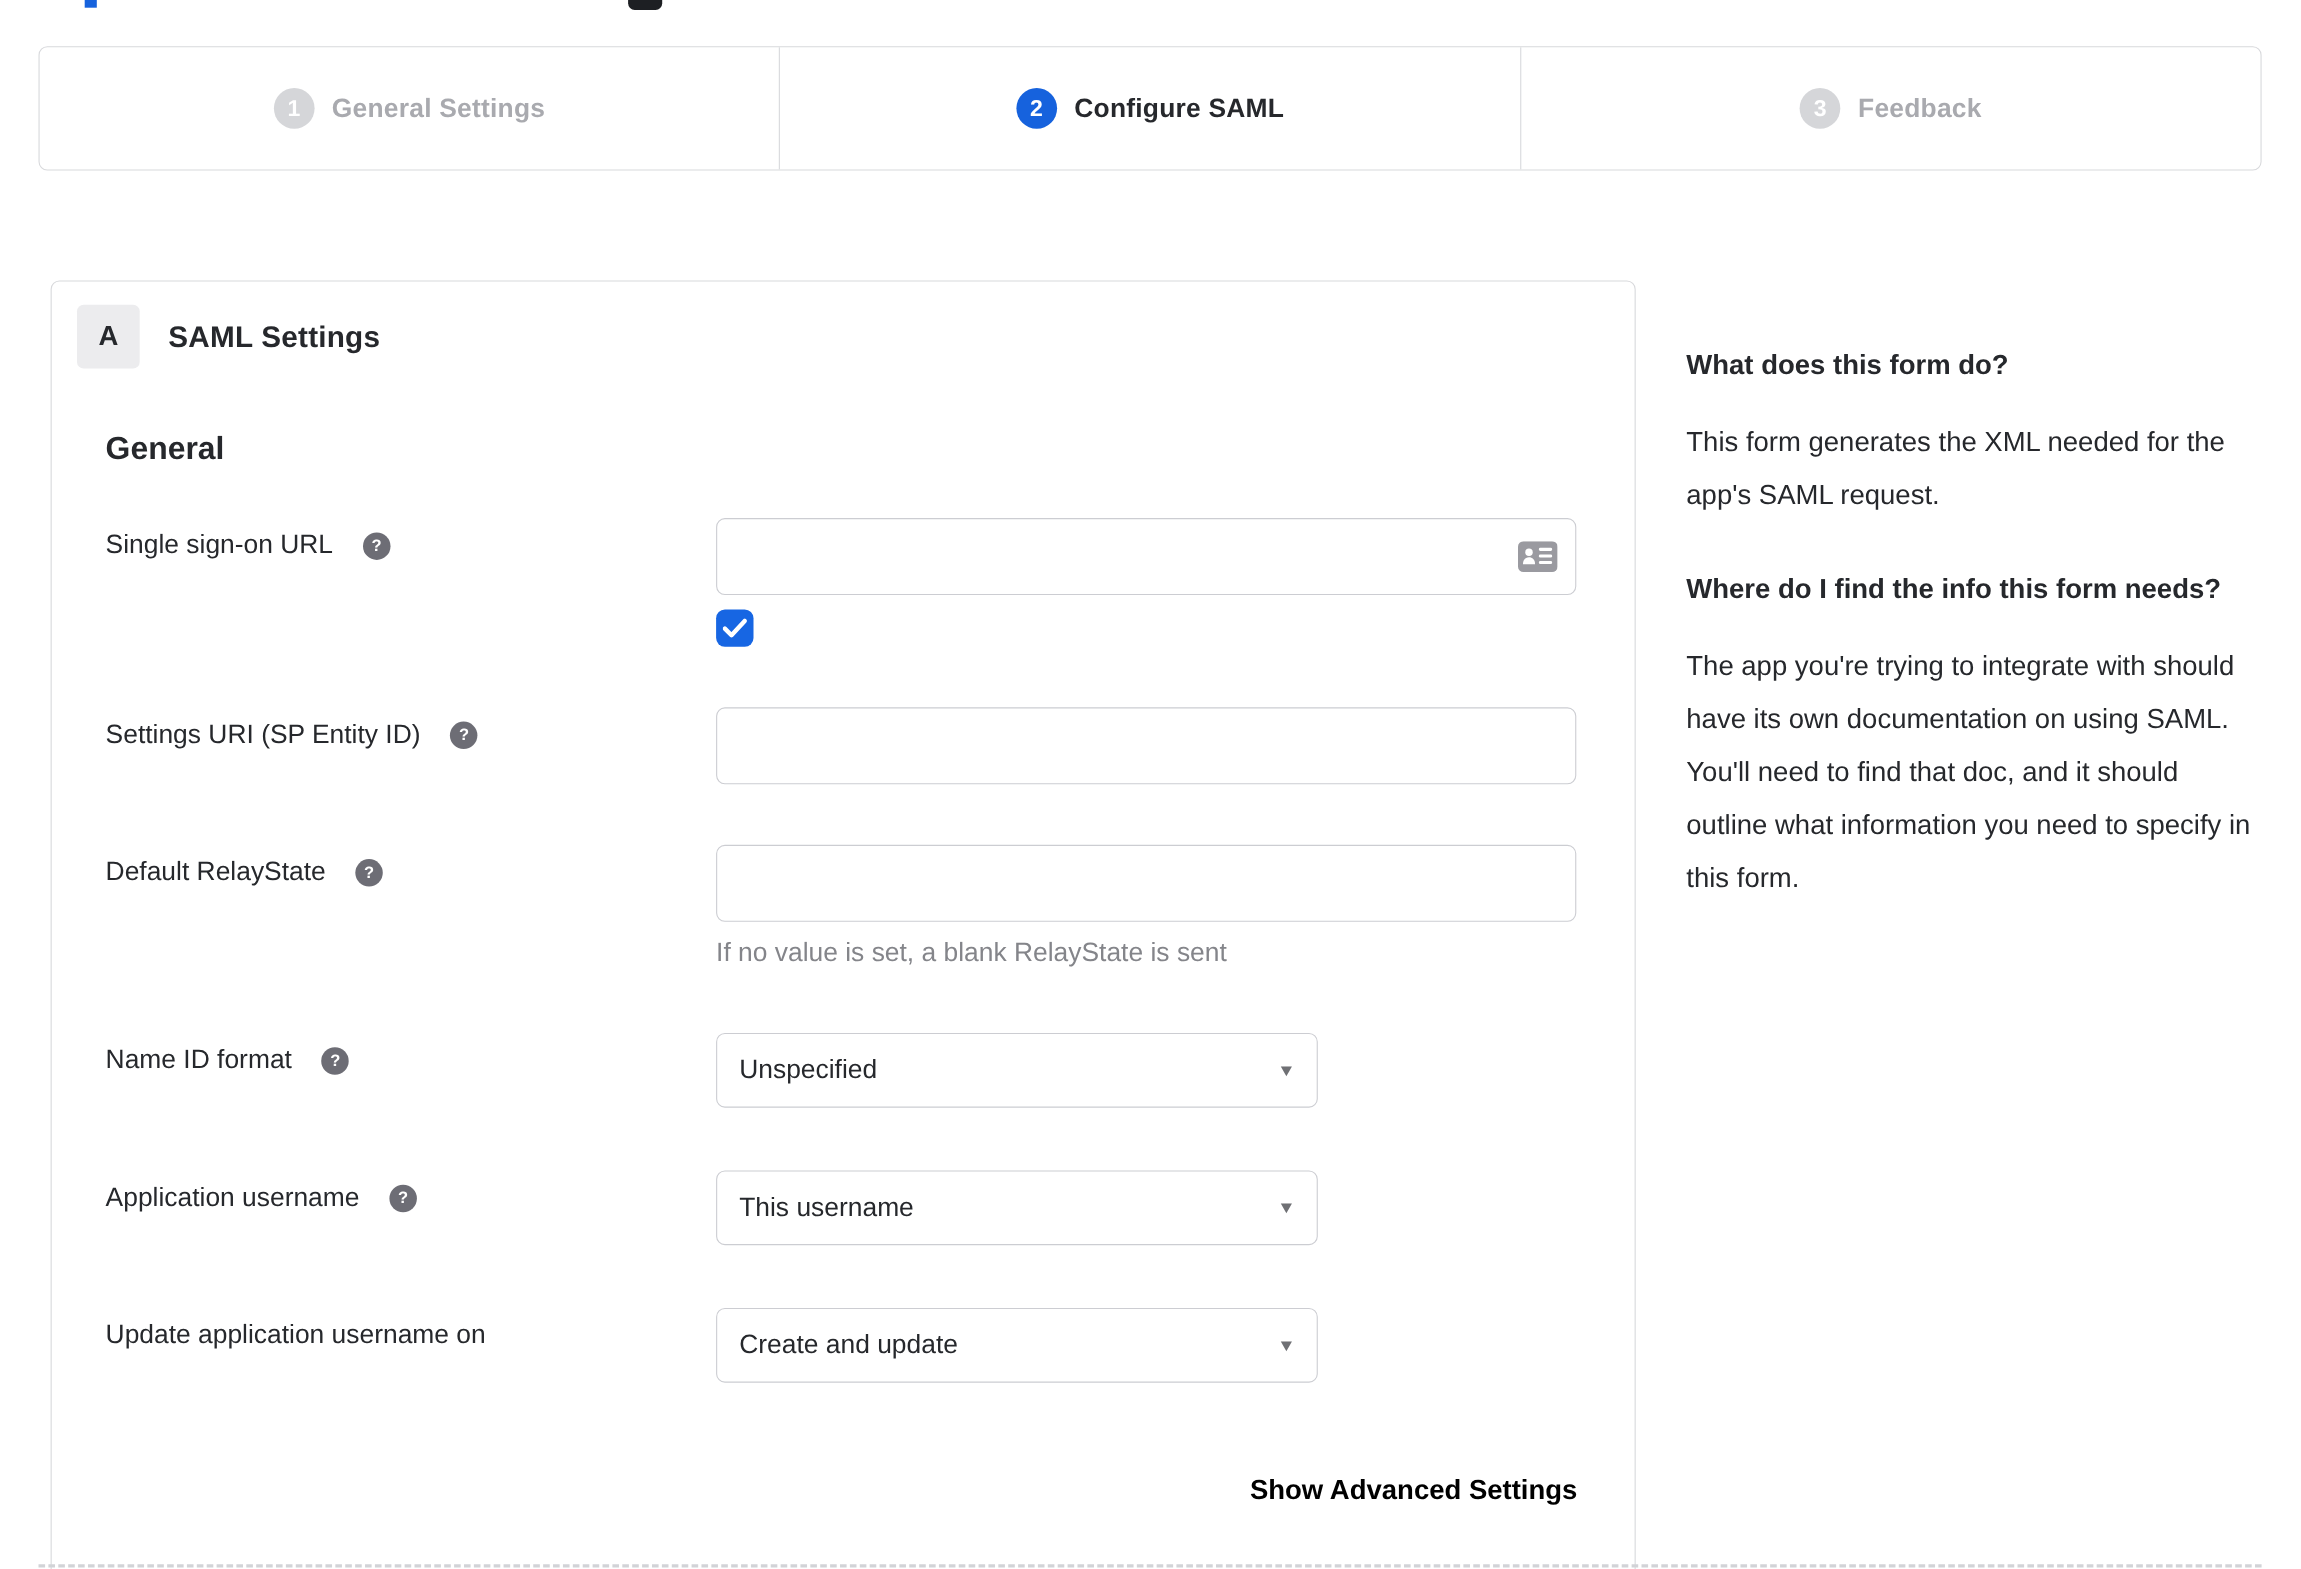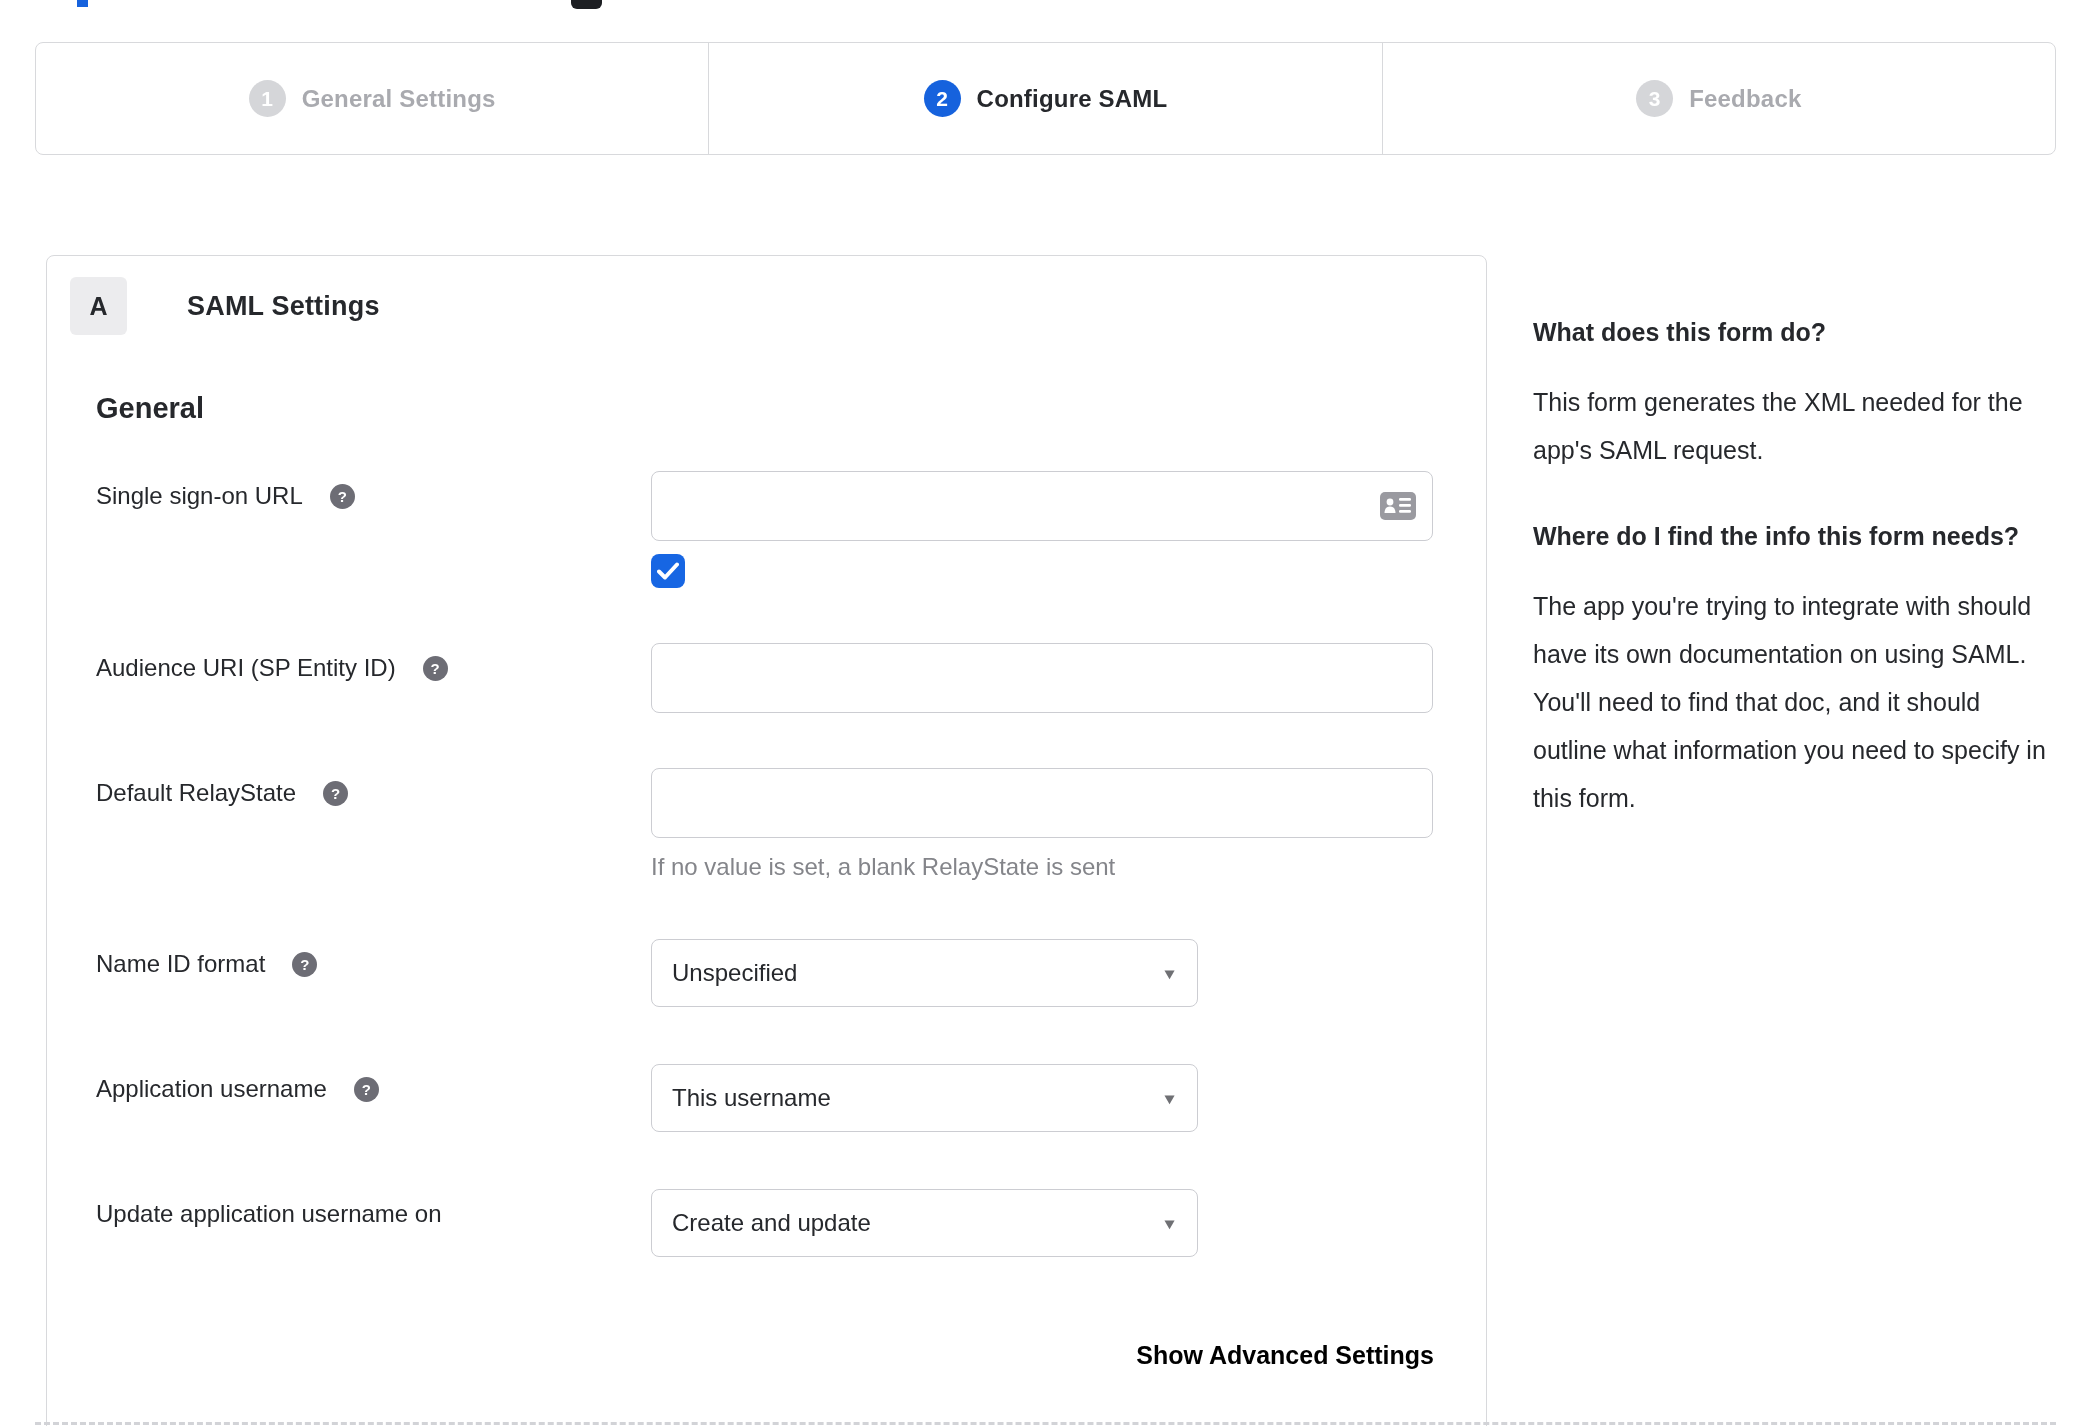--- a/index.html
+++ b/index.html
@@ -24,21 +24,21 @@
 
   
   .content { position:absolute; left:0; top:255px; display:flex; align-items:flex-start; }
 
   
   .panel { margin-left:46px; width:1441px; height:1211px; background:#fff;
            border:1px solid #d8d9dc; border-radius:8px 8px 0 0; padding-top:20px; position:relative; }
   .panel-header { display:flex; align-items:center; margin-left:23px; height:60px; }
   .badge { width:57px; height:58px; background:#ececee; border-radius:6px; display:flex;
            align-items:center; justify-content:center; font-size:25px; font-weight:bold; }
-  .panel-title { margin-left:60px; font-size:27px; font-weight:bold; letter-spacing:0.2px; }
+  .panel-title { margin-left:26px; font-size:27px; font-weight:bold; letter-spacing:0.2px; }
   .section-heading { margin:56px 0 0 49px; font-size:29px; font-weight:bold; }
 
   .row { display:flex; margin-left:49px; }
   .label-col { width:555px; padding-top:10px; font-size:24px; display:flex; align-items:flex-start; gap:27px; }
   .label-col .lbl { line-height:30px; }
   .help { flex:0 0 auto; width:25px; height:25px; margin-top:3px; border-radius:50%; background:#6d6d75;
           color:#fff; font-size:15px; font-weight:bold; display:flex; align-items:center;
           justify-content:center; cursor:pointer; }
   .control-col { position:relative; }
 
@@ -129,21 +129,21 @@
             <svg width="22" height="18" viewBox="0 0 22 18">
               <path d="M2 9.5 L8 15.5 L20 2.5" fill="none" stroke="#ffffff" stroke-width="4" stroke-linecap="round" stroke-linejoin="round"></path>
             </svg>
           </span>
         </div>
       </div>
     </div>
 
     <div class="row m55">
       <div class="label-col">
-        <span class="lbl">Audience URI (SP Entity ID)</span>
+        <span class="lbl">Settings URI (SP Entity ID)</span>
         <span class="help">?</span>
       </div>
       <div class="control-col">
         <input class="text-input" type="text" value="" style="">
       </div>
     </div>
 
     <div class="row m55">
       <div class="label-col">
         <span class="lbl">Default RelayState</span>

